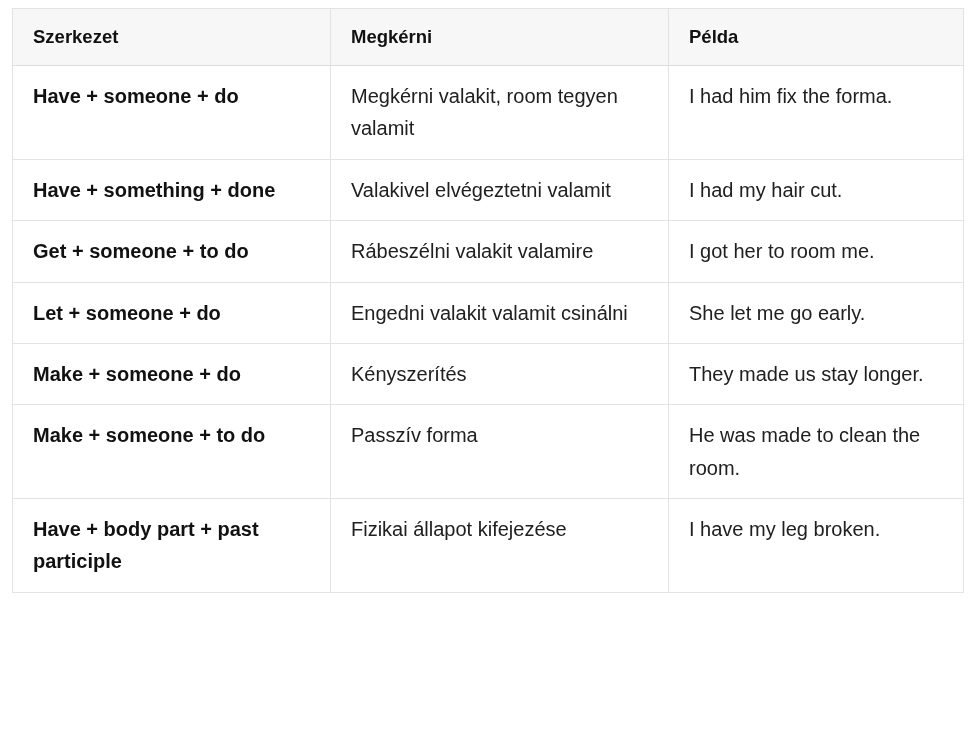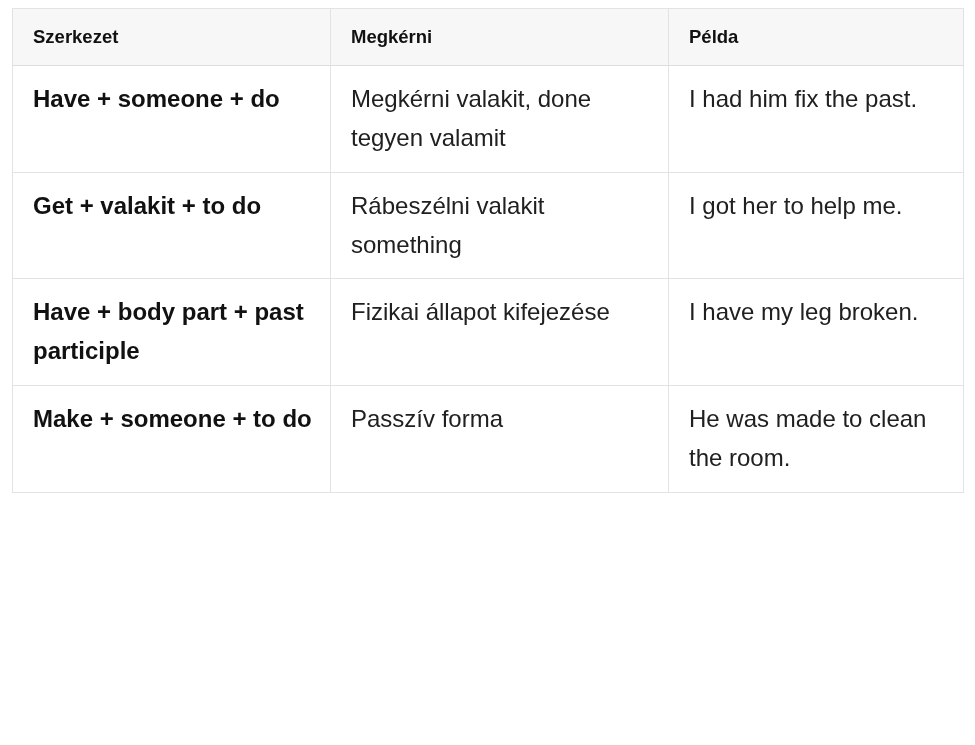--- a/index.html
+++ b/index.html
@@ -40,21 +40,21 @@
   table.grammar-table thead th {
     background: #f7f7f7;
     font-size: 18.5px;
     font-weight: bold;
     color: #111111;
     padding-top: 13px;
     padding-bottom: 13px;
     border-bottom: 1px solid #dddddd;
   }
   table.grammar-table tbody td {
-    font-size: 24px;
+    font-size: 20px;
     color: #202020;
   }
   table.grammar-table tbody td.structure {
     font-weight: bold;
     color: #111111;
   }
   
   table.grammar-table thead th:first-child { padding-left: 20px; }
 </style>
 </head>
@@ -70,33 +70,48 @@
     <thead>
       <tr>
         <th>Szerkezet</th>
         <th>Megkérni</th>
         <th>Példa</th>
       </tr>
     </thead>
     <tbody>
       <tr>
         <td class="structure">Have + someone + do</td>
-        <td>Megkérni valakit, done tegyen valamit</td>
-        <td>I had him fix the past.</td>
+        <td>Megkérni valakit, room tegyen valamit</td>
+        <td>I had him fix the forma.</td>
       </tr>
       <tr>
-        <td class="structure">Get + valakit + to do</td>
-        <td>Rábeszélni valakit something</td>
-        <td>I got her to help me.</td>
+        <td class="structure">Have + something + done</td>
+        <td>Valakivel elvégeztetni valamit</td>
+        <td>I had my hair cut.</td>
+      </tr>
+      <tr>
+        <td class="structure">Get + someone + to do</td>
+        <td>Rábeszélni valakit valamire</td>
+        <td>I got her to room me.</td>
+      </tr>
+      <tr>
+        <td class="structure">Let + someone + do</td>
+        <td>Engedni valakit valamit csinálni</td>
+        <td>She let me go early.</td>
+      </tr>
+      <tr>
+        <td class="structure">Make + someone + do</td>
+        <td>Kényszerítés</td>
+        <td>They made us stay longer.</td>
+      </tr>
+      <tr>
+        <td class="structure">Make + someone + to do</td>
+        <td>Passzív forma</td>
+        <td>He was made to clean the room.</td>
       </tr>
       <tr>
         <td class="structure">Have + body part + past participle</td>
         <td>Fizikai állapot kifejezése</td>
         <td>I have my leg broken.</td>
       </tr>
-      <tr>
-        <td class="structure">Make + someone + to do</td>
-        <td>Passzív forma</td>
-        <td>He was made to clean the room.</td>
-      </tr>
     </tbody>
   </table>
 </div>
 
 </body></html>

